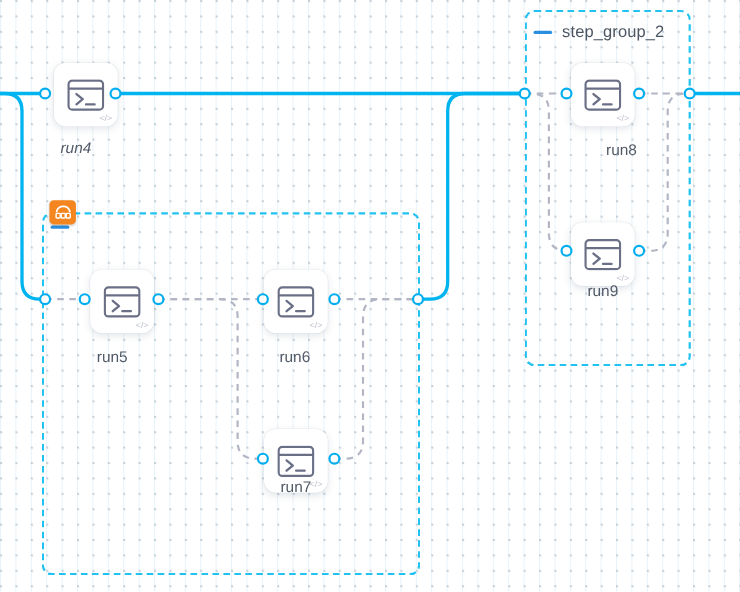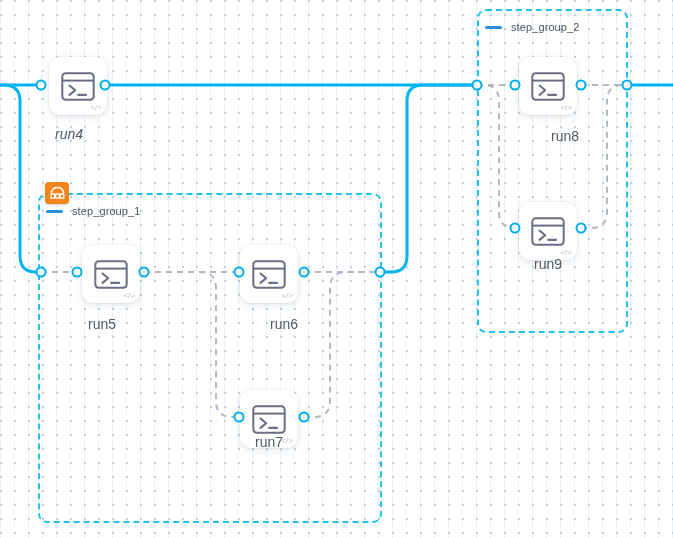--- a/index.html
+++ b/index.html
@@ -68,21 +68,21 @@
   }
   .group-collapse {
     display: inline-block;
     width: 17px;
     height: 3px;
     background: #2b8fe0;
     border-radius: 2px;
     flex: 0 0 auto;
   }
   .group-title {
-    font-size: 11px;
+    font-size: 15px;
     color: #4b5563;
     letter-spacing: 0.1px;
   }
   
   .group-badge {
     position: absolute;
     width: 24px;
     height: 22px;
     border-radius: 4px;
     background: #f5851f;
@@ -154,21 +154,20 @@
       <path d="M 477 85 L 515 85" class="edge-dashed"></path>
       <path d="M 477 85 L 483 85 Q 499 85 499 101 L 499 212 Q 499 228 515 228" class="edge-dashed"></path>
       <path d="M 581 85 L 627 85" class="edge-dashed"></path>
       <path d="M 581 228 L 591 228 Q 607 228 607 212 L 607 101 Q 607 85 623 85 L 627 85" class="edge-dashed"></path>
     </svg>
 
   <div id="groups-layer">
       <div class="group" style="left: 38px; top: 193px; width: 344px; height: 330px;"></div>
       <div class="group-header" style="left: 46px; top: 205px;">
         <span class="group-collapse"></span>
-        <span class="group-title">step_group_1</span>
       </div>
       <div class="group-badge" style="left: 45px; top: 182px;">
         <svg width="17" height="15" viewBox="0 0 17 15">
           <path d="M2.5 6.2 A6.2 6.2 0 0 1 14.5 6.2" fill="none" stroke="#ffffff" stroke-width="1.6" stroke-linecap="round"></path>
           <rect x="2" y="8" width="3.7" height="4.2" rx="0.7" fill="none" stroke="#ffffff" stroke-width="1.3"></rect>
           <rect x="6.6" y="8" width="3.7" height="4.2" rx="0.7" fill="none" stroke="#ffffff" stroke-width="1.3"></rect>
           <rect x="11.2" y="8" width="3.7" height="4.2" rx="0.7" fill="none" stroke="#ffffff" stroke-width="1.3"></rect>
         </svg>
       </div>
       <div class="group" style="left: 477px; top: 9px; width: 151px; height: 324px;"></div>
@@ -207,21 +206,21 @@
         <span>
           <svg class="term-icon" width="34" height="29" viewBox="0 0 34 29">
             <rect x="1.3" y="1.3" width="31.4" height="26.4" rx="3.4" fill="none" stroke="#6b6f86" stroke-width="2"></rect>
             <line x1="1.3" y1="8.6" x2="32.7" y2="8.6" stroke="#6b6f86" stroke-width="2"></line>
             <polyline points="8.5,13.5 14.2,18.2 8.5,22.9" fill="none" stroke="#6b6f86" stroke-width="2.1" stroke-linecap="round" stroke-linejoin="round"></polyline>
             <line x1="17.2" y1="22.9" x2="25" y2="22.9" stroke="#6b6f86" stroke-width="2.1" stroke-linecap="round"></line>
           </svg>
         </span>
         <span class="node-code">&lt;/&gt;</span>
       </div>
-      <div class="node-label" style="left: 284px; top: 316px;">run6</div>
+      <div class="node-label" style="left: 268px; top: 316px;">run6</div>
       <div class="node" style="left: 240px; top: 390px;">
         <span>
           <svg class="term-icon" width="34" height="29" viewBox="0 0 34 29">
             <rect x="1.3" y="1.3" width="31.4" height="26.4" rx="3.4" fill="none" stroke="#6b6f86" stroke-width="2"></rect>
             <line x1="1.3" y1="8.6" x2="32.7" y2="8.6" stroke="#6b6f86" stroke-width="2"></line>
             <polyline points="8.5,13.5 14.2,18.2 8.5,22.9" fill="none" stroke="#6b6f86" stroke-width="2.1" stroke-linecap="round" stroke-linejoin="round"></polyline>
             <line x1="17.2" y1="22.9" x2="25" y2="22.9" stroke="#6b6f86" stroke-width="2.1" stroke-linecap="round"></line>
           </svg>
         </span>
         <span class="node-code">&lt;/&gt;</span>

